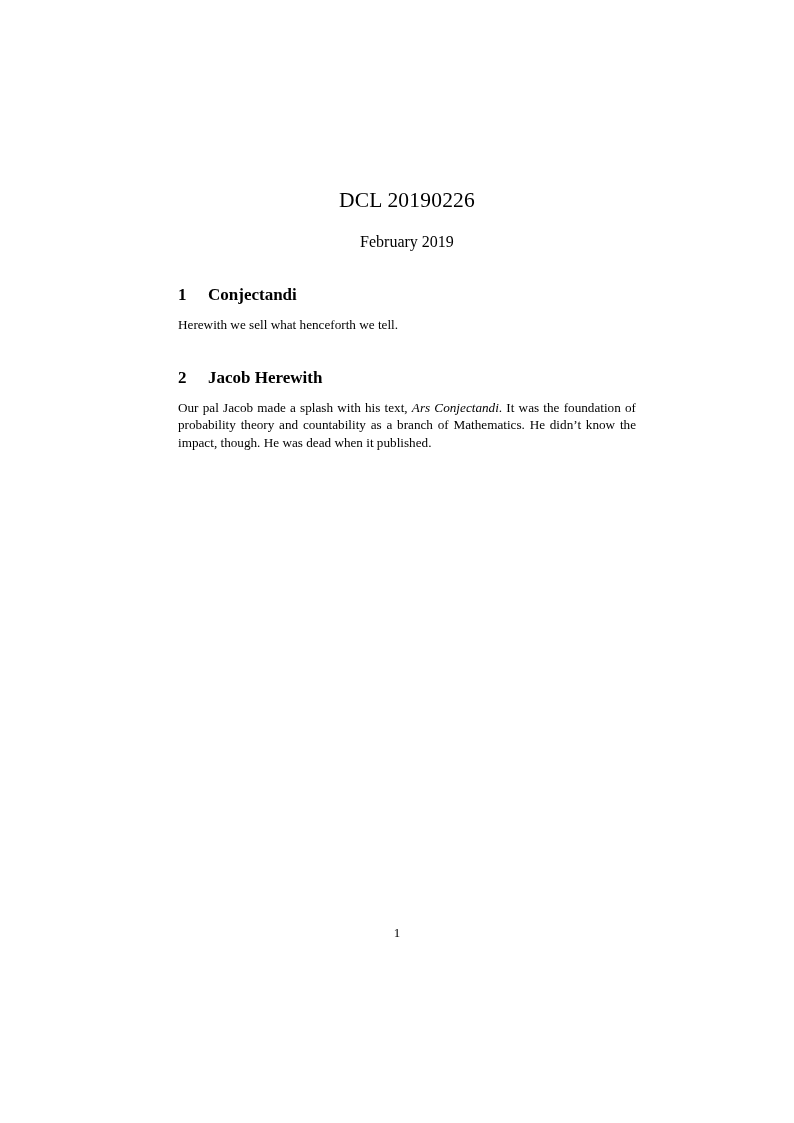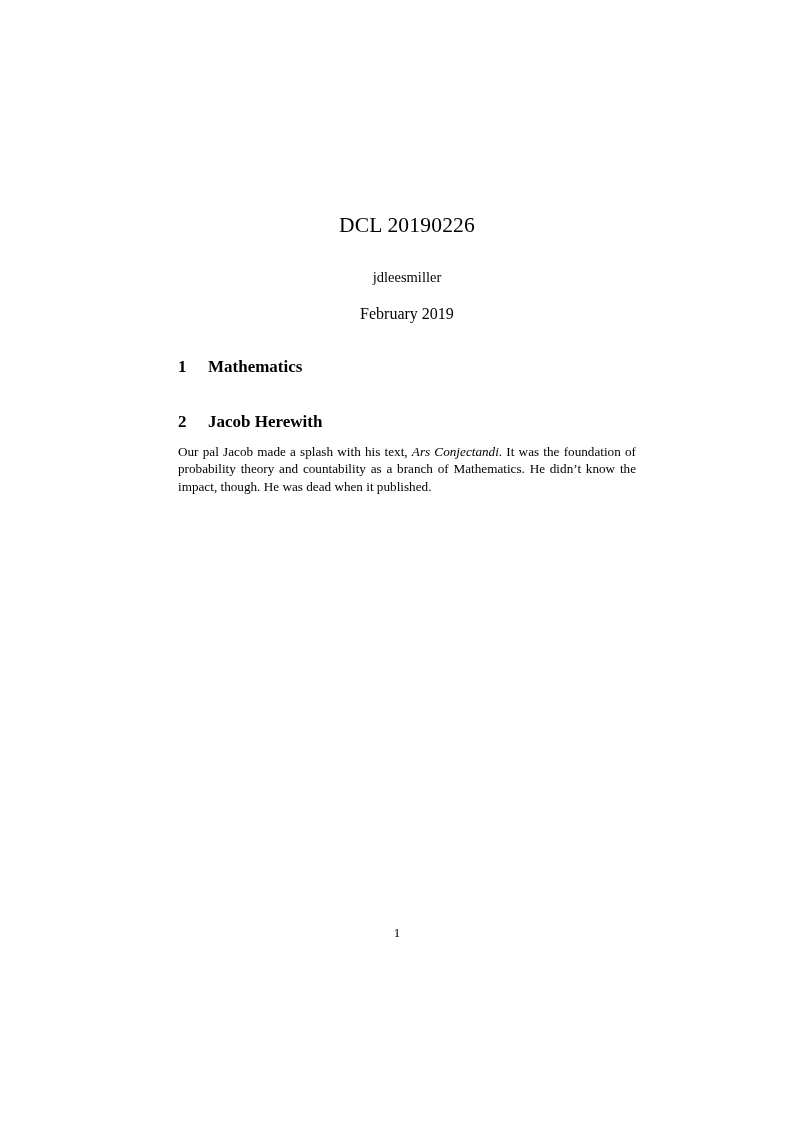--- a/index.html
+++ b/index.html
@@ -17,21 +17,21 @@
   }
   .page {
     position: absolute;
     inset: 0;
     width: 794px;
     height: 1123px;
   }
   .content {
     position: absolute;
     left: 178px;
-    top: 213px;
+    top: 188px;
     width: 458px;
   }
   .doc-title {
     text-align: center;
     font-size: 21.5px;
     letter-spacing: 0.2px;
     margin: 0 0 0 0;
     font-weight: normal;
     line-height: 1.2;
   }
@@ -84,28 +84,28 @@
     font-size: 13px;
   }
 </style>
 </head>
 <body>
 
 <div class="page">
   <div class="content">
 
     <h1 class="doc-title">DCL 20190226</h1>
-    <div class="doc-author">jdleesmiller</div>
     <div class="doc-date">February 2019</div>
 
     <div class="section">
       <h2 class="section-heading">
         <span class="section-number">1</span>
-        <span class="section-title">Mathematics</span>
+        <span class="section-title">Conjectandi</span>
       </h2>
+      <p class="para">Herewith we sell what henceforth we tell.</p>
     </div>
 
     <div class="section">
       <h2 class="section-heading">
         <span class="section-number">2</span>
         <span class="section-title">Jacob Herewith</span>
       </h2>
       <p class="para">Our pal Jacob made a splash with his text, <em>Ars Conjectandi</em>. It was the foundation of probability theory and countability as a branch of Mathematics. He didn’t know the impact, though. He was dead when it published.</p>
     </div>
 

